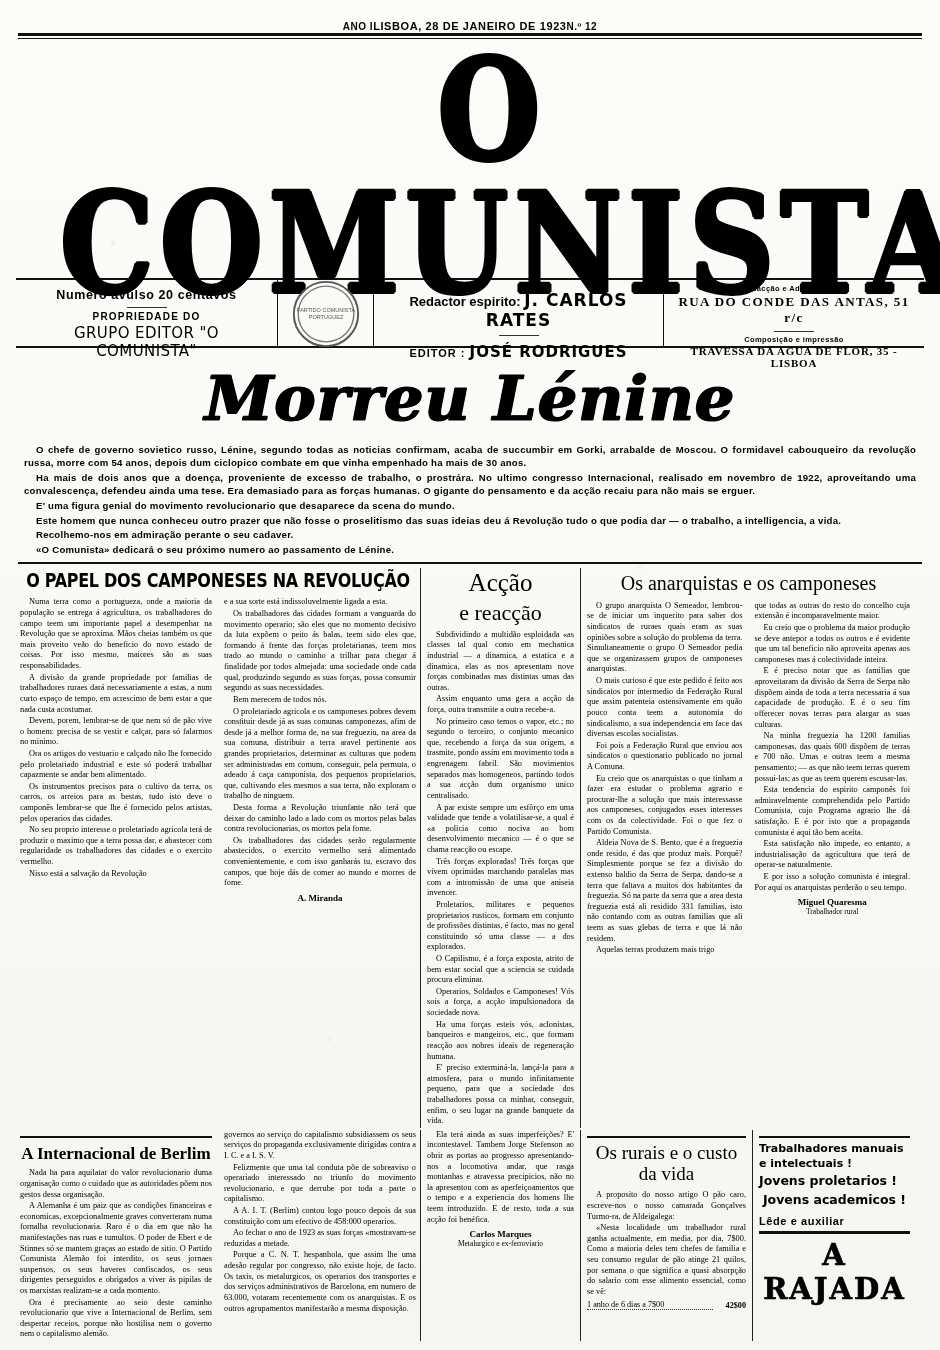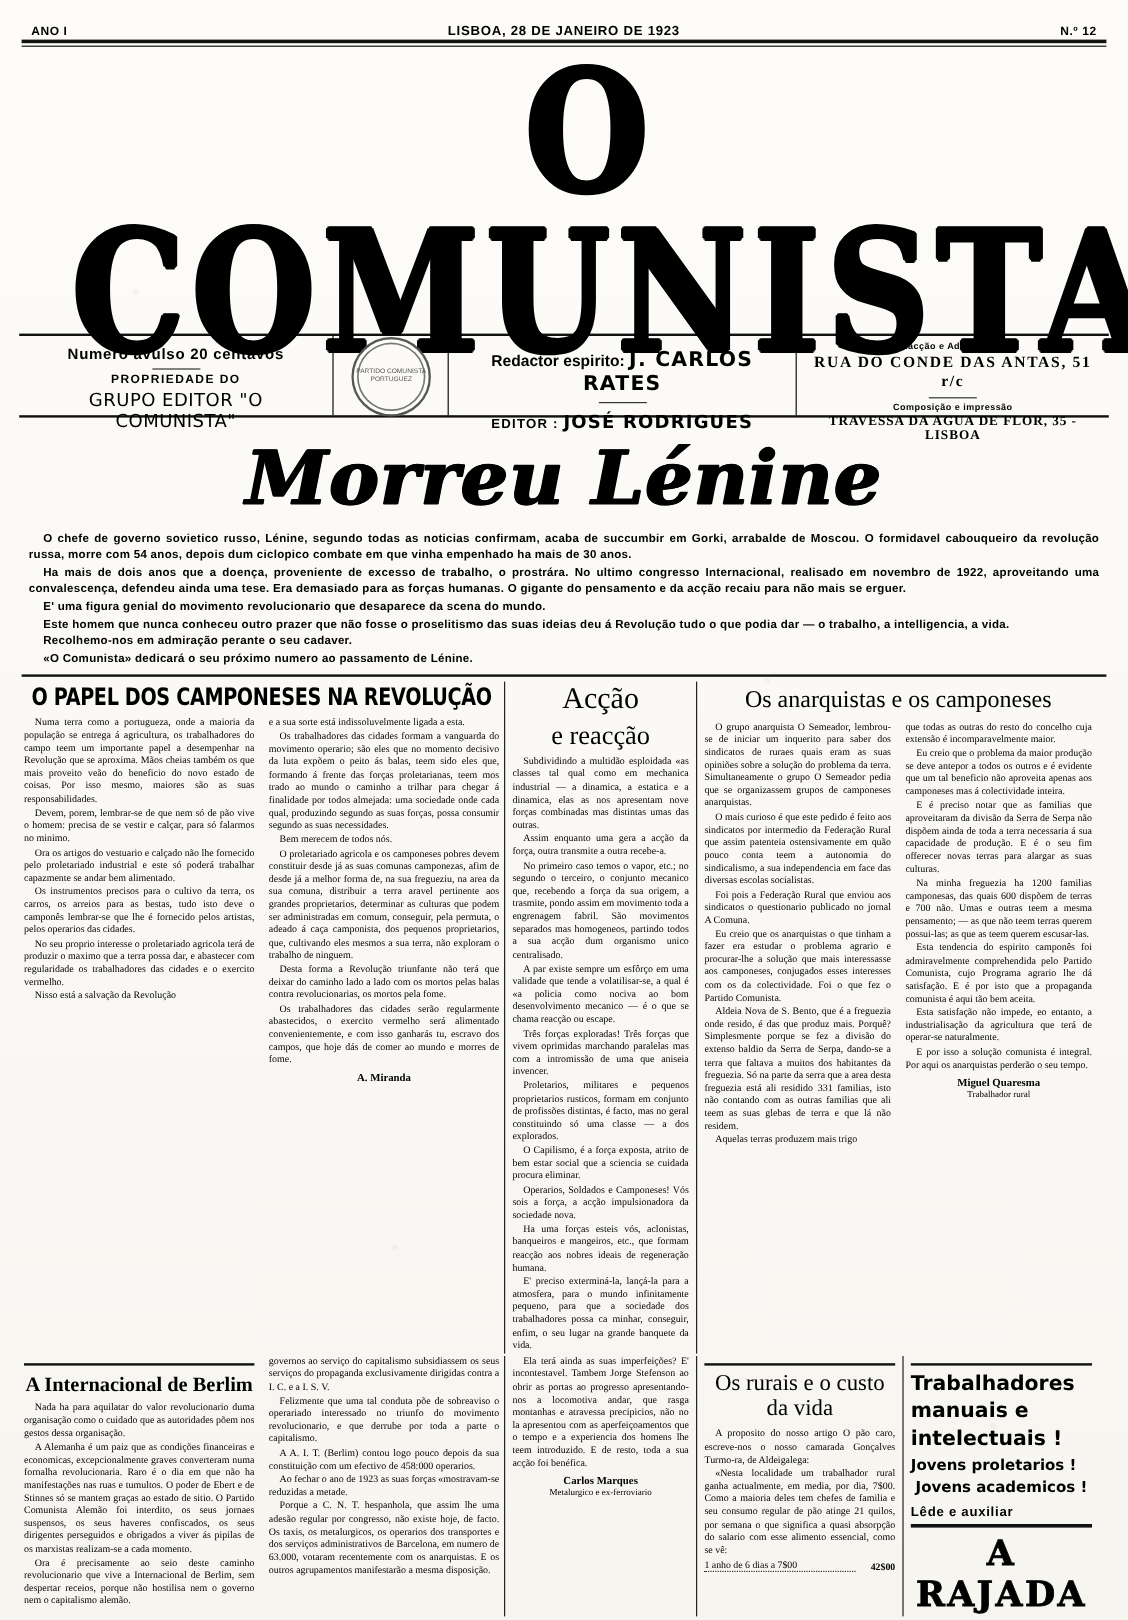--- a/index.html
+++ b/index.html
@@ -15,21 +15,21 @@
     position:relative;width:940px;height:1350px;
     background:
       radial-gradient(circle at 12% 18%, rgba(0,0,0,0.035) 0 2px, transparent 3px),
       radial-gradient(circle at 68% 42%, rgba(0,0,0,0.03) 0 2px, transparent 3px),
       radial-gradient(circle at 35% 77%, rgba(0,0,0,0.03) 0 1.5px, transparent 3px),
       radial-gradient(circle at 88% 88%, rgba(0,0,0,0.03) 0 2px, transparent 3px),
       linear-gradient(#fdfcf9,#f7f5f0);
     padding:0 16px;box-sizing:border-box;
   }
   
-  .topline{display:flex;align-items:flex-end;justify-content:space-between;height:26px;padding:6px 10px 0 10px;}
+  .topline{display:flex;align-items:flex-end;justify-content:center;height:26px;padding:6px 10px 0 10px;}
   .topline .t{font-family:"Liberation Sans",sans-serif;font-weight:bold;font-size:10px;letter-spacing:.5px;}
   .topline .date{font-size:11px;letter-spacing:.6px;}
   .rule-heavy{border-top:3px solid #111;border-bottom:1px solid #111;height:2px;margin:1px 2px 0 2px;}
   
   .masthead{text-align:center;margin-top:4px;margin-left:44px;}
   .masthead .title{
     font-family:"DejaVu Serif", serif;
     font-weight:bold;
     font-size:118px;
     line-height:0.96;
@@ -117,21 +117,21 @@
   .body p{margin:0 0 1px 0;text-indent:9px;}
   .sig{font-family:"Liberation Serif",serif;font-weight:bold;font-size:9px;text-align:center;margin:4px 0 2px;}
   .sig .role{display:block;font-weight:normal;font-size:7.5px;font-style:normal;}
   
   .blk-rule{border-top:2px solid #111;margin:6px 0 4px;}
   .shout{
     font-family:"DejaVu Sans",sans-serif;font-weight:bold;font-size:12.5px;
     line-height:1.35;margin:2px 0;
   }
   .shout.r{text-align:center;}
-  .shout.small{font-size:17px;}
+  .shout.small{font-size:11px;}
   .lede{font-family:"Liberation Sans",sans-serif;font-weight:bold;font-size:11px;letter-spacing:.6px;margin:6px 0 4px;}
   .rajada{
     font-family:"DejaVu Serif",serif;font-weight:bold;font-size:29px;
     text-align:center;letter-spacing:2px;margin:4px 0 2px;
     -webkit-text-stroke:.7px #000;
   }
   .ptable{font-family:"Liberation Serif",serif;font-size:8.2px;width:100%;border-collapse:collapse;margin:3px 0;}
   .ptable td{padding:0;vertical-align:bottom;}
   .ptable td.v{text-align:right;font-weight:bold;white-space:nowrap;}
   .dotfill{border-bottom:1px dotted #333;}
@@ -197,20 +197,21 @@
   <div class="rule-thin"></div>
 
   <div class="colwrap">
 
     <div class="col" style="width:404px;padding:0 4px;">
       <div class="hl-black">O PAPEL DOS CAMPONESES NA REVOLUÇÃO</div>
       <div style="display:flex;">
         <div style="width:196px;padding-right:6px;">
           <div class="body">
             <p>Numa terra como a portugueza, onde a maioria da população se entrega á agricultura, os trabalhadores do campo teem um importante papel a desempenhar na Revolução que se aproxima. Mãos cheias também os que mais proveito veão do beneficio do novo estado de coisas. Por isso mesmo, maiores são as suas responsabilidades.</p>
+            <p>A divisão da grande propriedade por familias de trabalhadores ruraes dará necessariamente a estas, a num curto espaço de tempo, em acrescimo de bem estar a que nada custa acostumar.</p>
             <p>Devem, porem, lembrar-se de que nem só de pão vive o homem: precisa de se vestir e calçar, para só falarmos no minimo.</p>
             <p>Ora os artigos do vestuario e calçado não lhe fornecido pelo proletariado industrial e este só poderá trabalhar capazmente se andar bem alimentado.</p>
             <p>Os instrumentos precisos para o cultivo da terra, os carros, os arreios para as bestas, tudo isto deve o camponês lembrar-se que lhe é fornecido pelos artistas, pelos operarios das cidades.</p>
             <p>No seu proprio interesse o proletariado agricola terá de produzir o maximo que a terra possa dar, e abastecer com regularidade os trabalhadores das cidades e o exercito vermelho.</p>
             <p>Nisso está a salvação da Revolução</p>
           </div>
         </div>
         <div style="width:196px;padding-left:6px;">
           <div class="body">
             <p style="text-indent:0">e a sua sorte está indissoluvelmente ligada a esta.</p>

